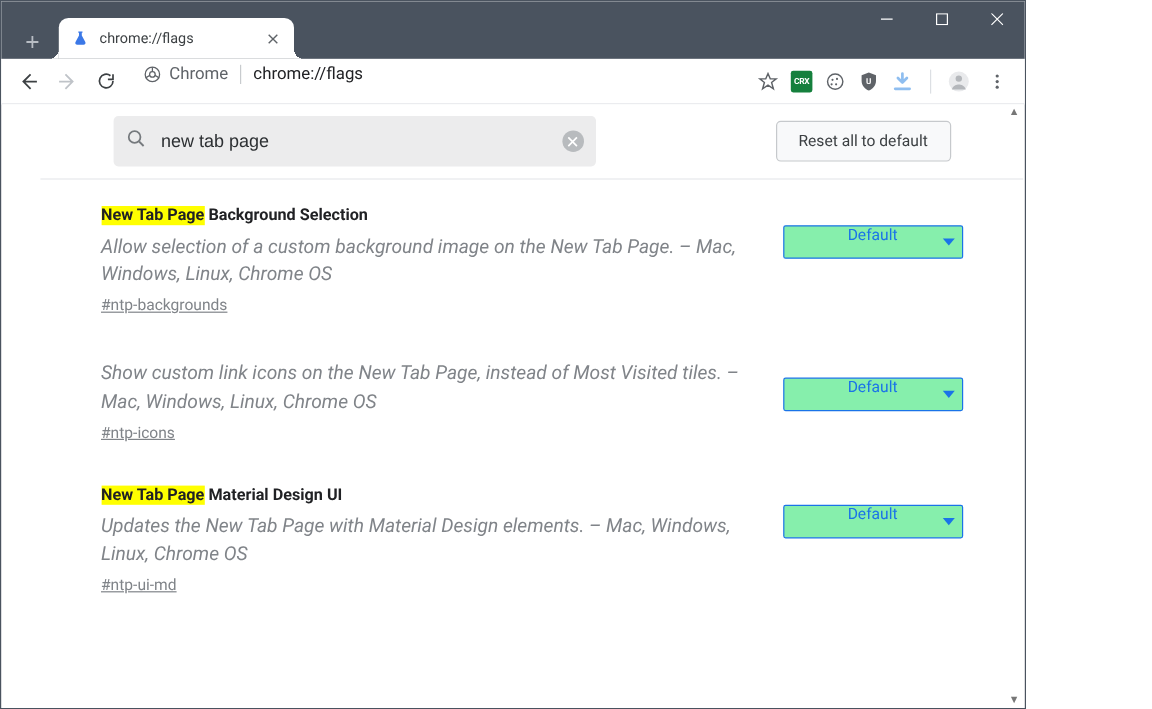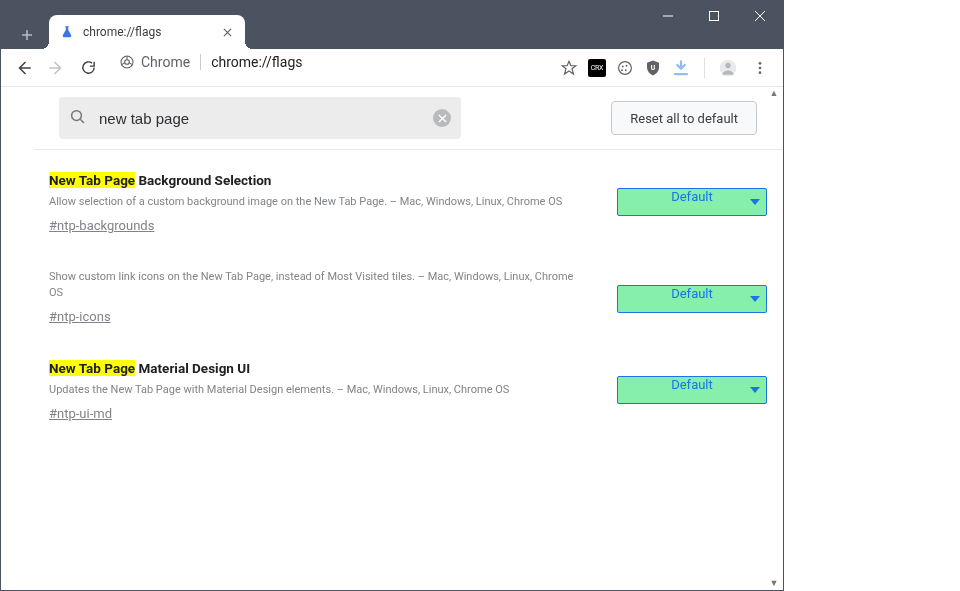--- a/index.html
+++ b/index.html
@@ -1,19 +1,19 @@
 <!DOCTYPE html>
 <html><head>
 <meta charset="utf-8">
 <style>
   * { box-sizing: border-box; }
   html, body { margin:0; padding:0; height:100%; font-family: "Segoe UI", Roboto, Arial, sans-serif; font-size:13px; color:#202124; }
   body { background:#fff; }
   
-  .window { width:784px; height:591px; border:1px solid #4a535f; background:#fff; position:relative; overflow:hidden; }
+  .window { width:855px; height:591px; border:1px solid #4a535f; background:#fff; position:relative; overflow:hidden; }
   .titlebar { height:48px; background:#4a535f; display:flex; align-items:flex-start; position:relative; }
   .win-controls { position:absolute; top:0; right:0; height:30px; display:flex; }
   .win-btn { width:46px; height:30px; display:flex; align-items:center; justify-content:center; color:#fff; }
   .win-btn svg { width:10px; height:10px; stroke:#fff; fill:none; stroke-width:1; }
   .tabstrip { display:flex; align-items:flex-end; height:48px; padding-left:8px; }
   .newtab-btn { width:28px; height:28px; display:flex; align-items:center; justify-content:center; color:#c9cdd3; margin-top:12px; margin-left:4px; }
   .tab { background:#fff; height:34px; margin-top:14px; border-top-left-radius:8px; border-top-right-radius:8px; min-width:196px; display:flex; align-items:center; padding:0 10px; position:relative; margin-left:8px; }
   .tab::before, .tab::after { content:""; position:absolute; bottom:0; width:8px; height:8px; background:radial-gradient(circle at 0 0,transparent 8px,#fff 8px); }
   .tab::before { left:-8px; background:radial-gradient(circle at 0 0,transparent 8px,#fff 8px); }
   .tab::after  { right:-8px; background:radial-gradient(circle at 8px 0,transparent 8px,#fff 8px); }
@@ -22,21 +22,21 @@
   .tab .tab-close { width:16px; height:16px; display:flex; align-items:center; justify-content:center; color:#5f6368; }
   
   .toolbar { height:38px; background:#fff; border-bottom:1px solid #e6e8eb; display:flex; align-items:center; padding:0 8px; gap:2px; }
   .tb-icon { width:30px; height:30px; display:flex; align-items:center; justify-content:center; color:#5f6368; border-radius:15px; }
   .tb-icon.disabled { color:#bfc3c8; }
   .omnibox { flex:1; display:flex; align-items:flex-start; height:28px; margin:0 6px; padding:0 8px; font-size:14px; color:#202124; }
   .omnibox .chrome-chip { display:flex; align-items:center; gap:6px; padding-right:10px; border-right:1px solid #c8cbce; margin-right:10px; color:#5f6368; }
   .omnibox .chrome-chip .globe { width:16px; height:16px; }
   .ext-icons { display:flex; align-items:center; gap:10px; margin-right:6px; }
   .ext { width:18px; height:18px; display:flex; align-items:center; justify-content:center; color:#5f6368; font-size:10px; }
-  .ext.box { background:#000000; color:#fff; border-radius:2px; font-size:7px; font-weight:normal; letter-spacing:-0.3px;}
+  .ext.box { background:#15803d; color:#fff; border-radius:2px; font-size:7px; font-weight:bold; letter-spacing:-0.3px;}
   .divider { width:1px; height:20px; background:#dcdfe3; margin:0 6px; }
   
   .viewport { position:absolute; top:86px; left:1px; right:1px; bottom:1px; overflow:hidden; background:#fff; }
   .content { height:100%; overflow-y:scroll;padding-left:32px; }
   
   .content::-webkit-scrollbar { width:16px; }
   .content::-webkit-scrollbar-track { background:#f1f1f1; }
   .content::-webkit-scrollbar-thumb { background:#c2c4c7; }
   .header-area { border-bottom:1px solid #e6e8eb; padding:10px 0 10px 0; }
   .inner { max-width:718px; margin:0 auto; padding:0 10px; }
@@ -45,21 +45,21 @@
   .search-wrap .mag { color:#767a7e; margin-right:10px; }
   .search-wrap input { flex:1; border:none; background:transparent; outline:none; font-size:15px; color:#2d3033; }
   .search-wrap .clear { width:18px; height:18px; border-radius:9px; background:#b8bbbe; display:flex; align-items:center; justify-content:center; }
   .reset-btn { height:34px; padding:0 18px; border:1px solid #c6c9cc; border-radius:4px; background:#f8f9fa; font-size:13px; color:#3c4043; display:flex; align-items:center; }
   
   .flags { padding:22px 0 40px 0; }
   .flag { display:flex; align-items:flex-start; justify-content:space-between; margin-bottom:36px; gap:16px; }
   .flag .info { flex:1; max-width:540px; }
   .flag h3 { margin:0 0 6px 0; font-size:13.5px; font-weight:700; color:#202124; }
   .hl { background:#ffff00; }
-  .flag p { margin:0 0 8px 0; color:#808489; font-size:11px; line-height:1.45; }
+  .flag p { margin:0 0 8px 0; color:#808489; font-size:16px; line-height:1.45;font-style:italic; }
   .flag a.anchor { color:#808489; font-size:13px; text-decoration:underline; }
   .select { margin-top:16px; width:150px; height:28px; border:1px solid #1a73e8; color:#1a73e8; border-radius:2px; background:#86efac; display:flex; align-items:flex-start; justify-content:center; position:relative; font-size:13px; flex-shrink:0; }
   .select .arrow { position:absolute; right:6px; top:50%; transform:translateY(-50%); width:0; height:0; border-left:5px solid transparent; border-right:5px solid transparent; border-top:6px solid #1a73e8; }
   .scroll-arrow { position:absolute; right:3px; width:10px; height:10px; display:flex; align-items:center; justify-content:center; color:#777; font-size:9px;}
 </style>
 </head>
 <body>
 
 <div class="window">
 

